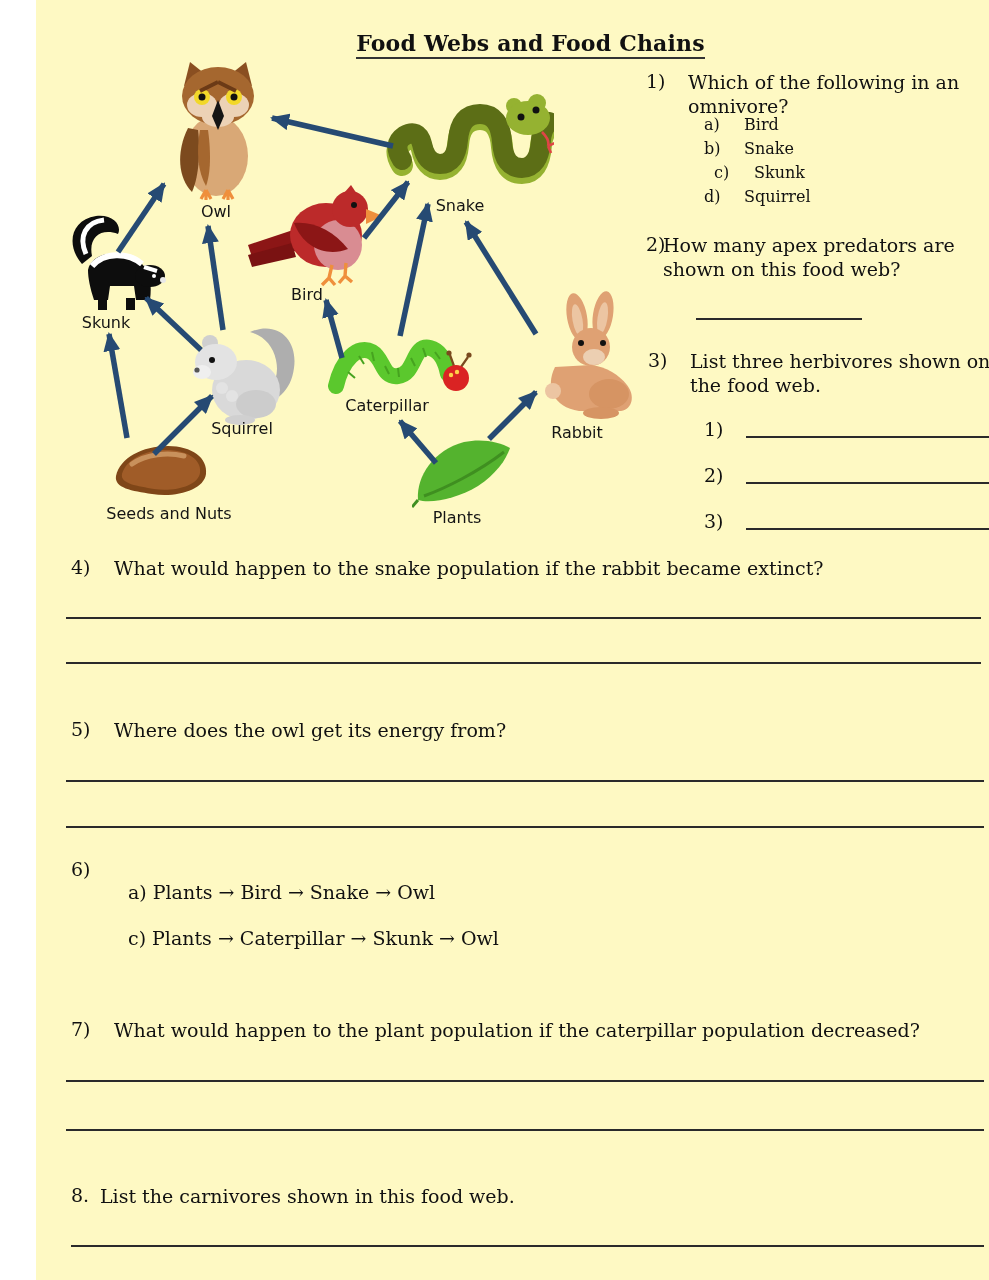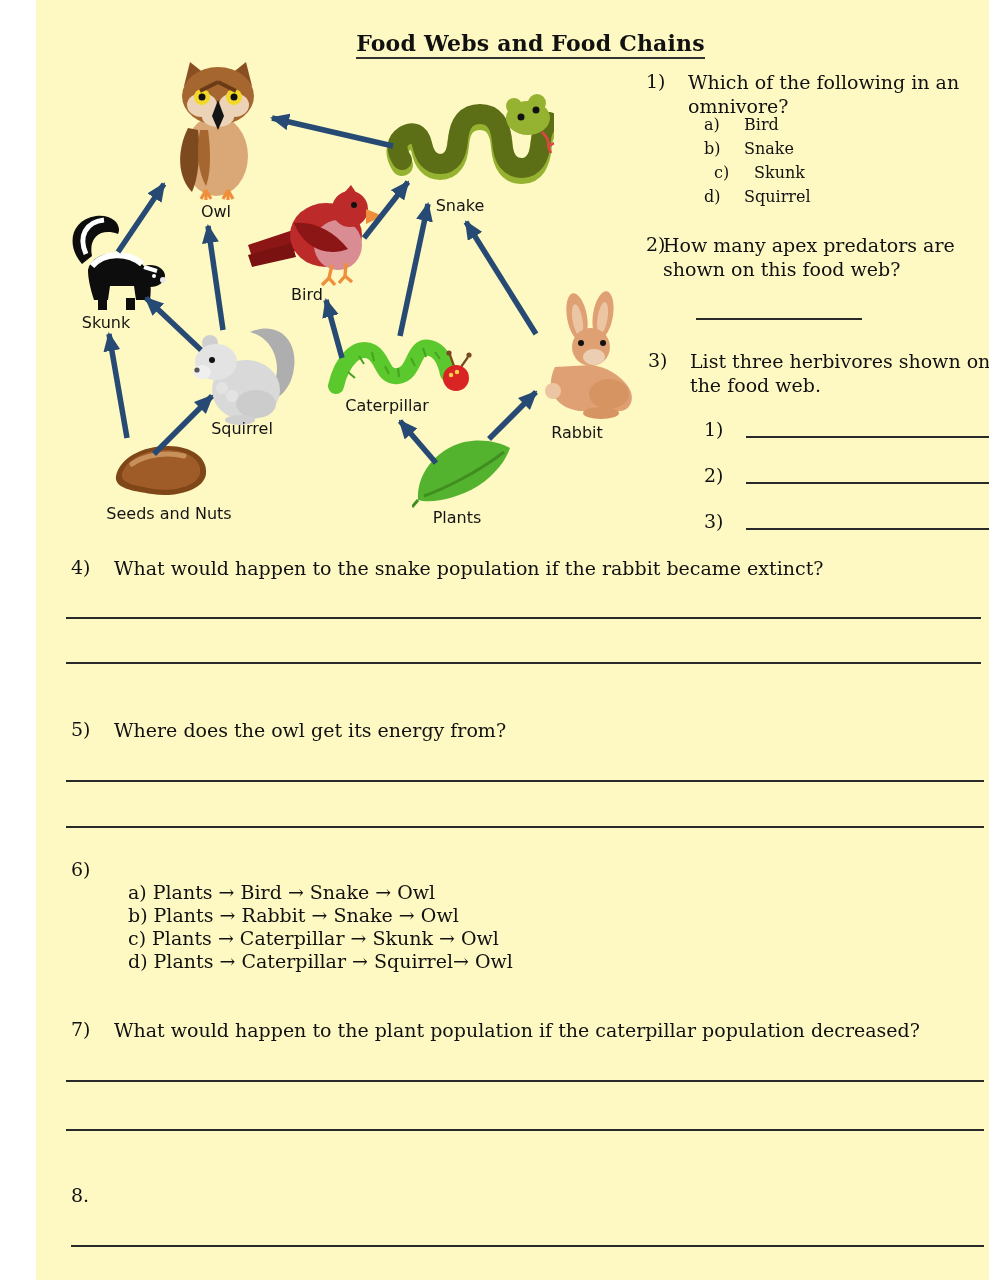--- a/index.html
+++ b/index.html
@@ -227,31 +227,26 @@
 
   <div class="qnum" style="left:35px;top:718px">5)</div>
   <div class="qtext" style="left:78px;top:718px;width:880px">Where does the owl get its energy from?</div>
   <div class="ansline" style="left:30px;top:780px;width:918px"></div>
   <div class="ansline" style="left:30px;top:826px;width:918px"></div>
 
   <div class="qnum" style="left:35px;top:858px">6)</div>
   <div class="opt6" style="left:92px;top:881px">
     <span class="optlabel">a)</span><span>Plants → Bird → Snake → Owl</span>
   </div>
-  <div class="opt6" style="left:92px;top:904px">
-    <span class="optlabel">b)</span><span>Plants → Rabbit → Snake → Owl</span>
-  </div>
   <div class="opt6" style="left:92px;top:927px">
     <span class="optlabel">c)</span><span>Plants → Caterpillar → Skunk → Owl</span>
-  </div>
-  <div class="opt6" style="left:92px;top:950px">
-    <span class="optlabel">d)</span><span>Plants → Caterpillar → Squirrel→ Owl</span>
   </div>
 
   <div class="qnum" style="left:35px;top:1018px">7)</div>
   <div class="qtext" style="left:78px;top:1018px;width:890px">What would happen to the plant population if the caterpillar population decreased?</div>
   <div class="ansline" style="left:30px;top:1080px;width:918px"></div>
   <div class="ansline" style="left:30px;top:1129px;width:918px"></div>
 
   <div class="qnum" style="left:35px;top:1184px">8.</div>
+  <div class="qtext" style="left:64px;top:1184px;width:890px">List the carnivores shown in this food web.</div>
   <div class="ansline" style="left:35px;top:1245px;width:913px"></div>
 
 </div>
 
 </body></html>

